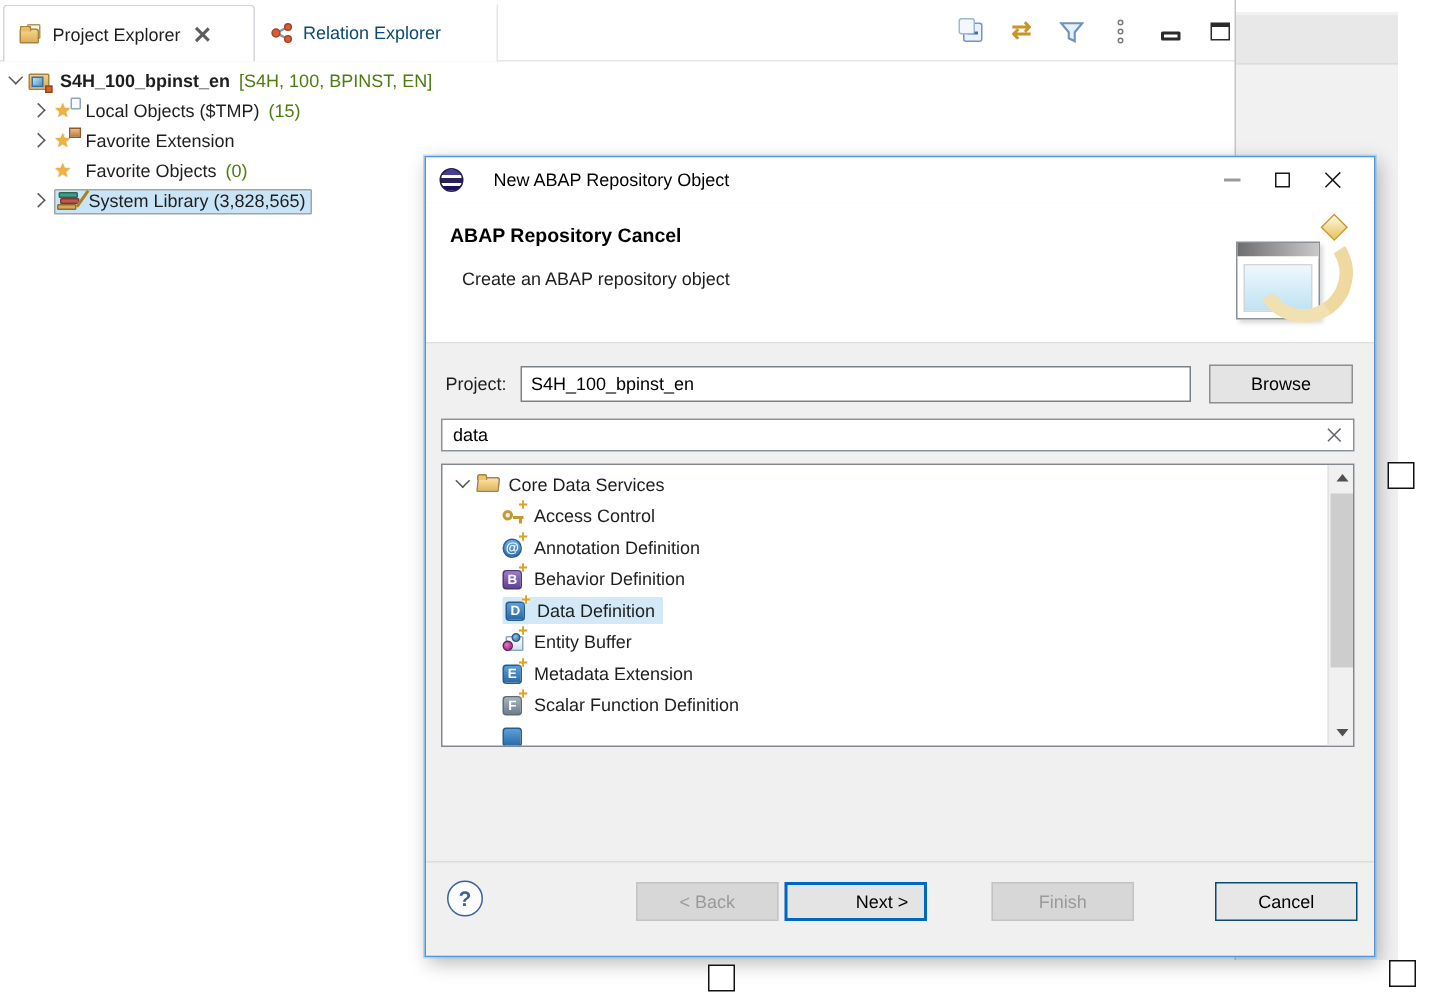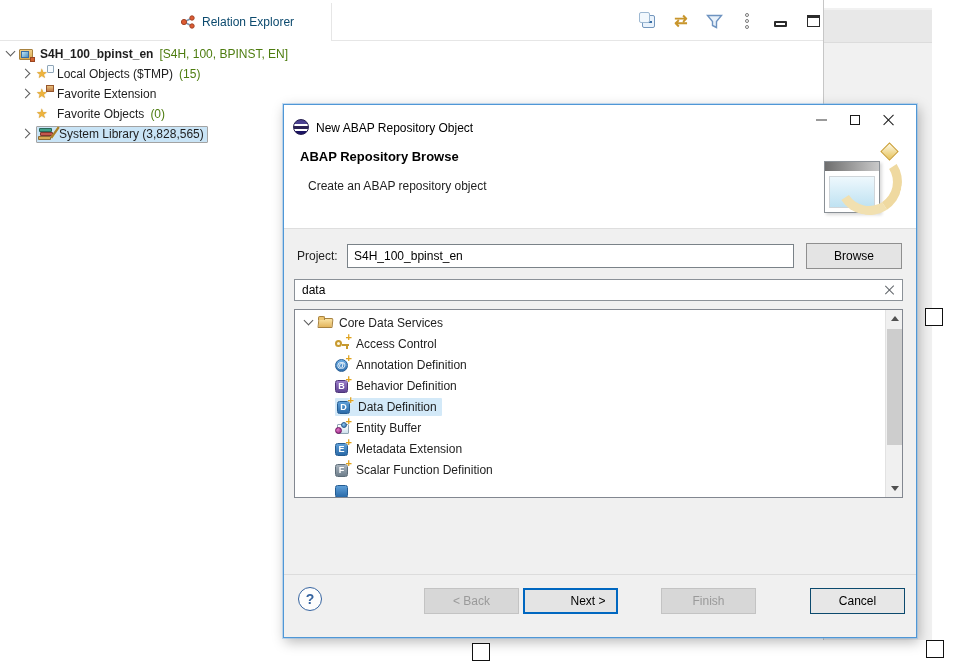--- a/index.html
+++ b/index.html
@@ -68,21 +68,21 @@
   .syslib .pen { position:absolute; right:-1px; top:-1px; width:2px; height:13px; background:#e2b14d; transform:rotate(35deg); border:0.5px solid #a87f2a; }
 
   
   .rdivider { position:absolute; left:823px; top:0; width:1px; height:640px; background:#c6c6c6; }
   .rpanel { position:absolute; left:824px; top:8px; width:108px; height:632px; background:#f1f1f1; }
   .rpanel .band { position:absolute; left:0; top:2px; width:100%; height:33px; background:#e8e8e8; border-bottom:1px solid #dcdcdc; }
 
   
   .dialog { position:absolute; left:283px; top:104px; width:634px; height:534px; background:#f0f0f0;
     border:1px solid #4f97d6; box-shadow:0 0 0 1px rgba(130,185,235,.45), 2px 4px 12px rgba(0,0,0,.28); }
-  .dlg-titlebar { position:absolute; left:0; top:0; right:0; height:30px; background:#fff; display:flex; align-items:flex-end; padding-left:9px; gap:7px; }
+  .dlg-titlebar { position:absolute; left:0; top:0; right:0; height:30px; background:#fff; display:flex; align-items:center; padding-left:9px; gap:20px; }
   .eclipse-icon { width:16px; height:16px; border-radius:50%; flex:none;
     background:linear-gradient(180deg,#4a4090 0 4px,#ffffff 4px 6px,#2c2255 6px 9px,#ffffff 9px 11px,#1b1464 11px 16px);
     border:1px solid #241c4e; }
   .dlg-title { color:#000; }
   .dlg-controls { position:absolute; right:10px; top:0; height:30px; display:flex; }
   .dc { width:34px; height:30px; display:flex; align-items:center; justify-content:center; cursor:pointer; }
   .dash { width:11px; height:1.6px; background:#9a9a9a; }
   .maxbox { width:10px; height:10px; border:1.3px solid #1a1a1a; }
   .closex { position:relative; width:12px; height:12px; }
   .closex::before,.closex::after { content:""; position:absolute; left:5.4px; top:-1px; width:1.4px; height:14px; background:#1a1a1a; }
@@ -164,20 +164,28 @@
   
   .handle { position:absolute; width:18px; height:18px; background:#fff; border:1.6px solid #111; }
   .h-right { left:925px; top:308px; }
   .h-bottom { left:472px; top:643px; }
   .h-corner { left:926px; top:640px; }
 </style>
 </head>
 <body>
 
 <div class="tabbar">
+  <div class="tab active">
+    <span class="pe-icon">
+        <span class="page"></span>
+        <span class="fold"></span>
+      </span>
+    <span class="tab-label">Project Explorer</span>
+    <span class="tab-close"></span>
+  </div>
   <div class="tab inactive">
     <svg class="rel-icon" viewBox="0 0 16 16">
       <line x1="4" y1="8" x2="12" y2="4" stroke="#7c98b3" stroke-width="1.6"></line>
       <line x1="4" y1="8" x2="12" y2="12" stroke="#7c98b3" stroke-width="1.6"></line>
       <circle cx="4" cy="8" r="2.6" fill="#dd5b33" stroke="#a34426"></circle>
       <circle cx="12" cy="4" r="2.2" fill="#dd5b33" stroke="#a34426"></circle>
       <circle cx="12" cy="12" r="2.2" fill="#dd5b33" stroke="#a34426"></circle>
     </svg>
     <span class="tab-label">Relation Explorer</span>
   </div>
@@ -268,21 +276,21 @@
       <span class="dc">
           <span class="maxbox"></span>
         </span>
       <span class="dc">
           <span class="closex"></span>
         </span>
     </span>
   </div>
 
   <div class="dlg-header">
-    <div class="dlg-h-title">ABAP Repository Browse</div>
+    <div class="dlg-h-title">ABAP Repository Cancel</div>
     <div class="dlg-h-desc">Create an ABAP repository object</div>
     <div class="banner">
       <div class="win">
           <div class="tbar"></div>
           <div class="body"></div>
         </div>
       <div class="swoosh"></div>
       <div class="diamond"></div>
     </div>
   </div>

